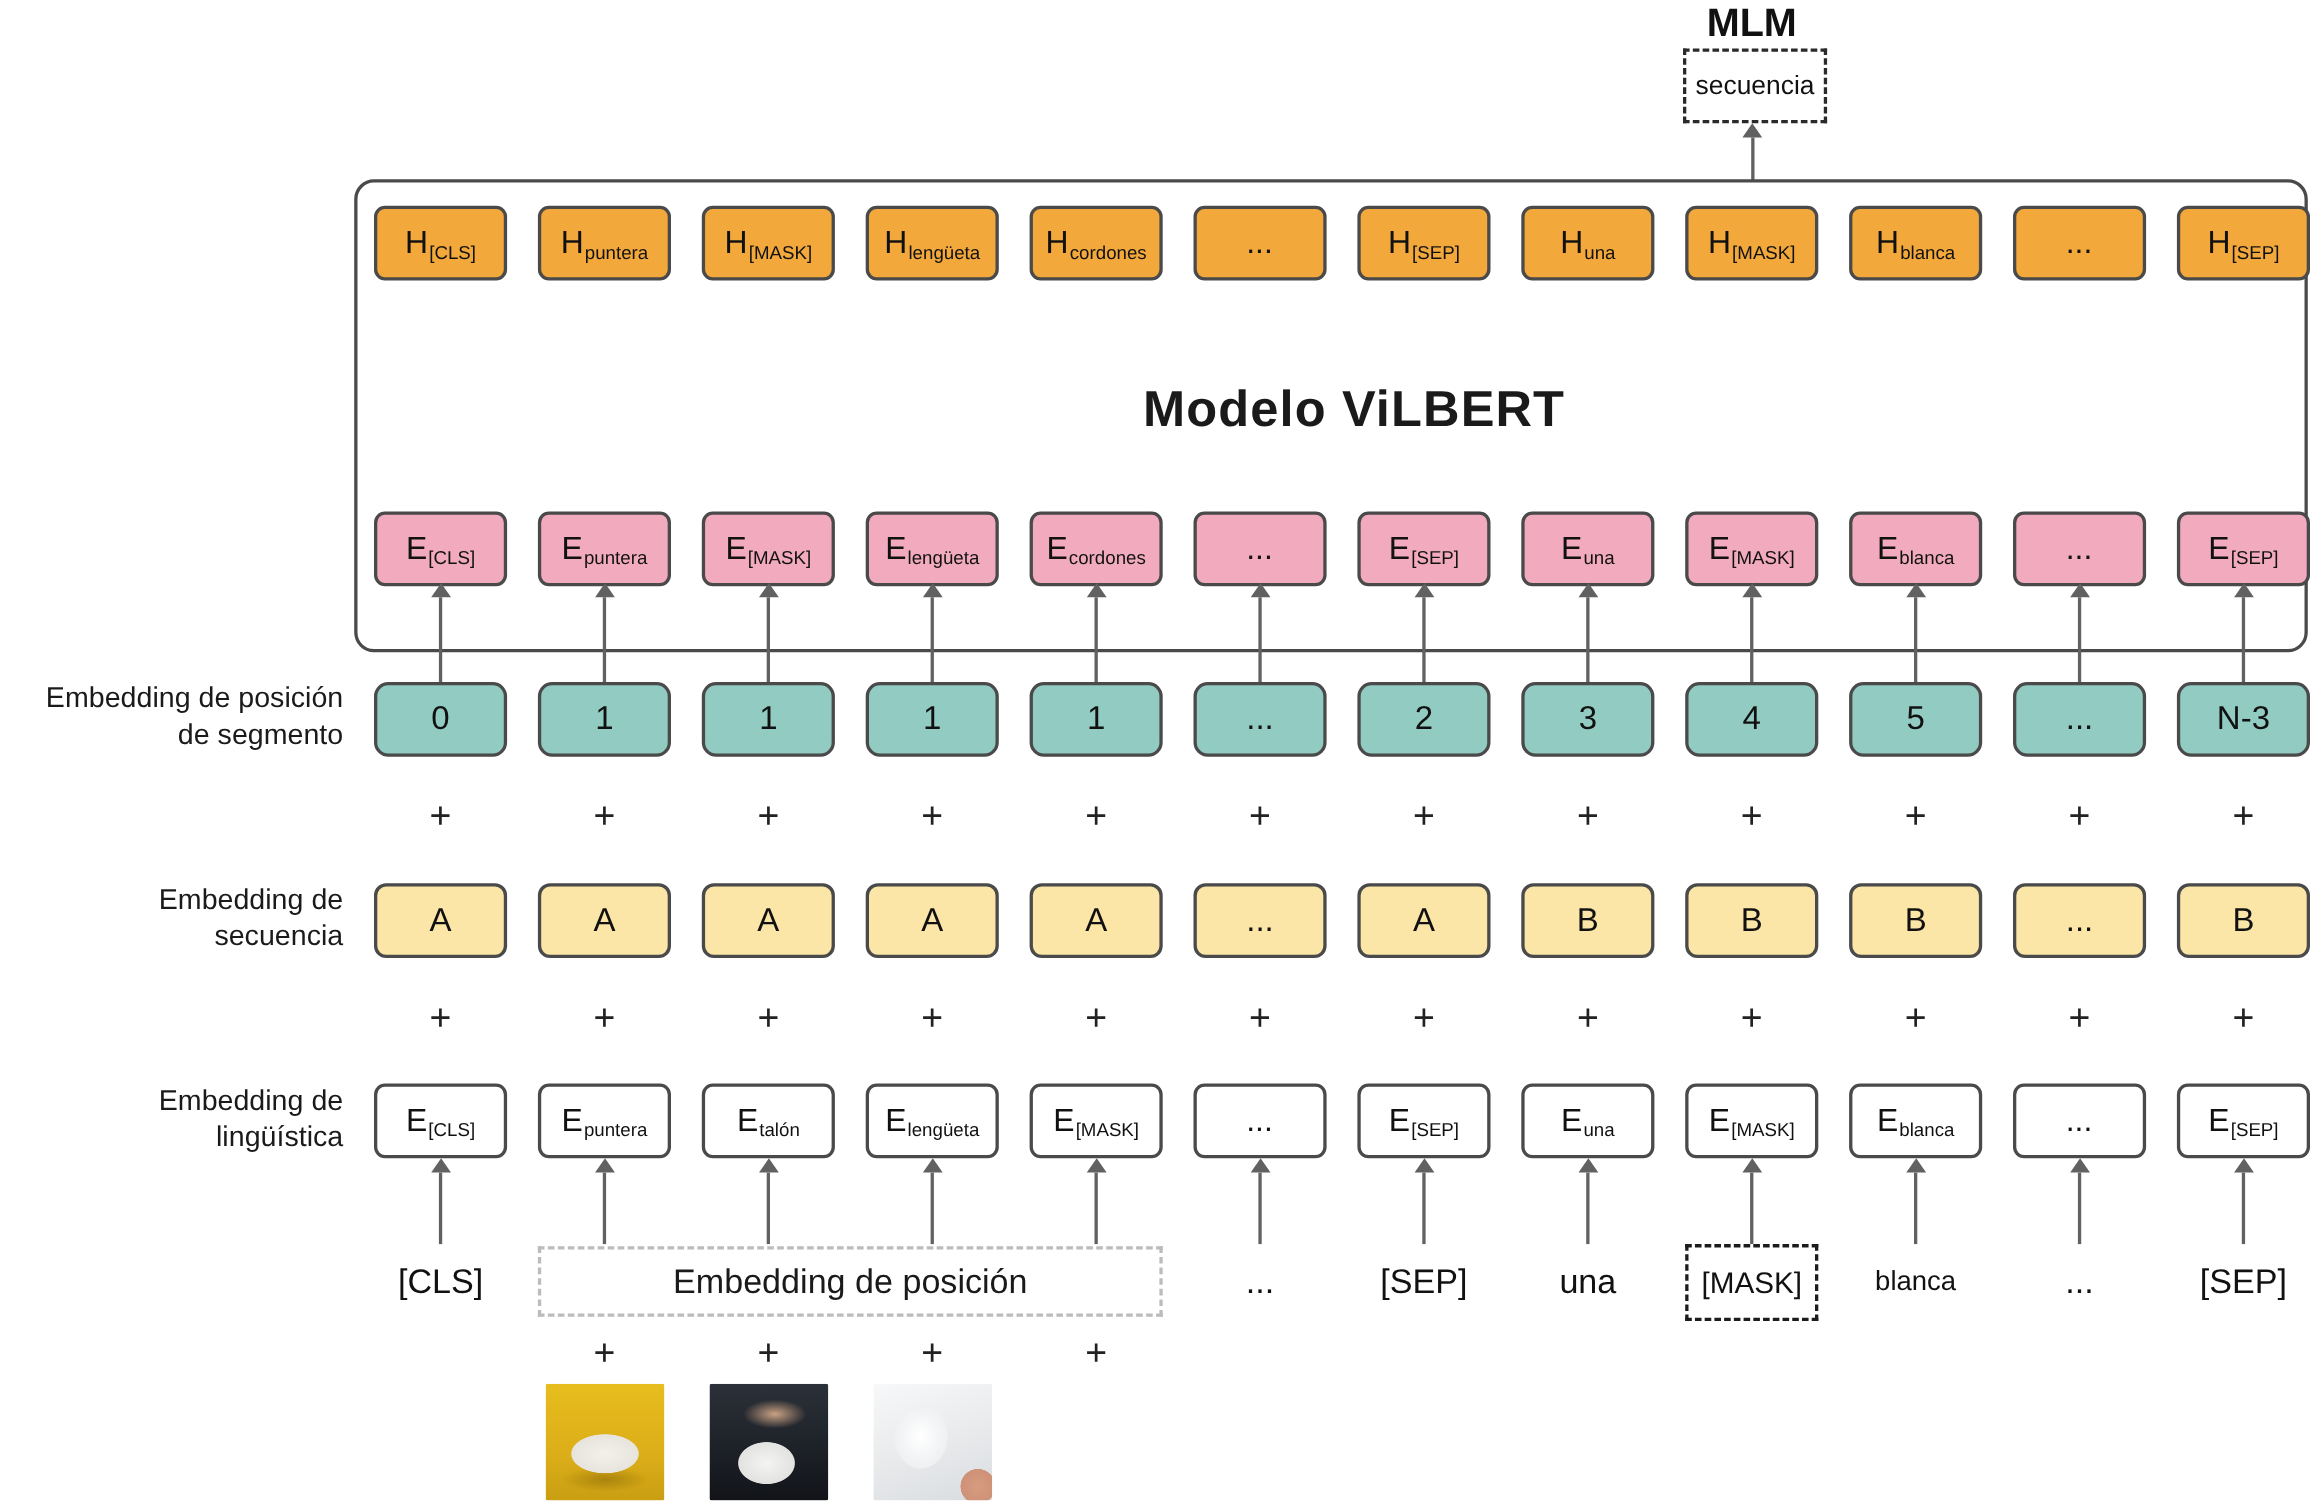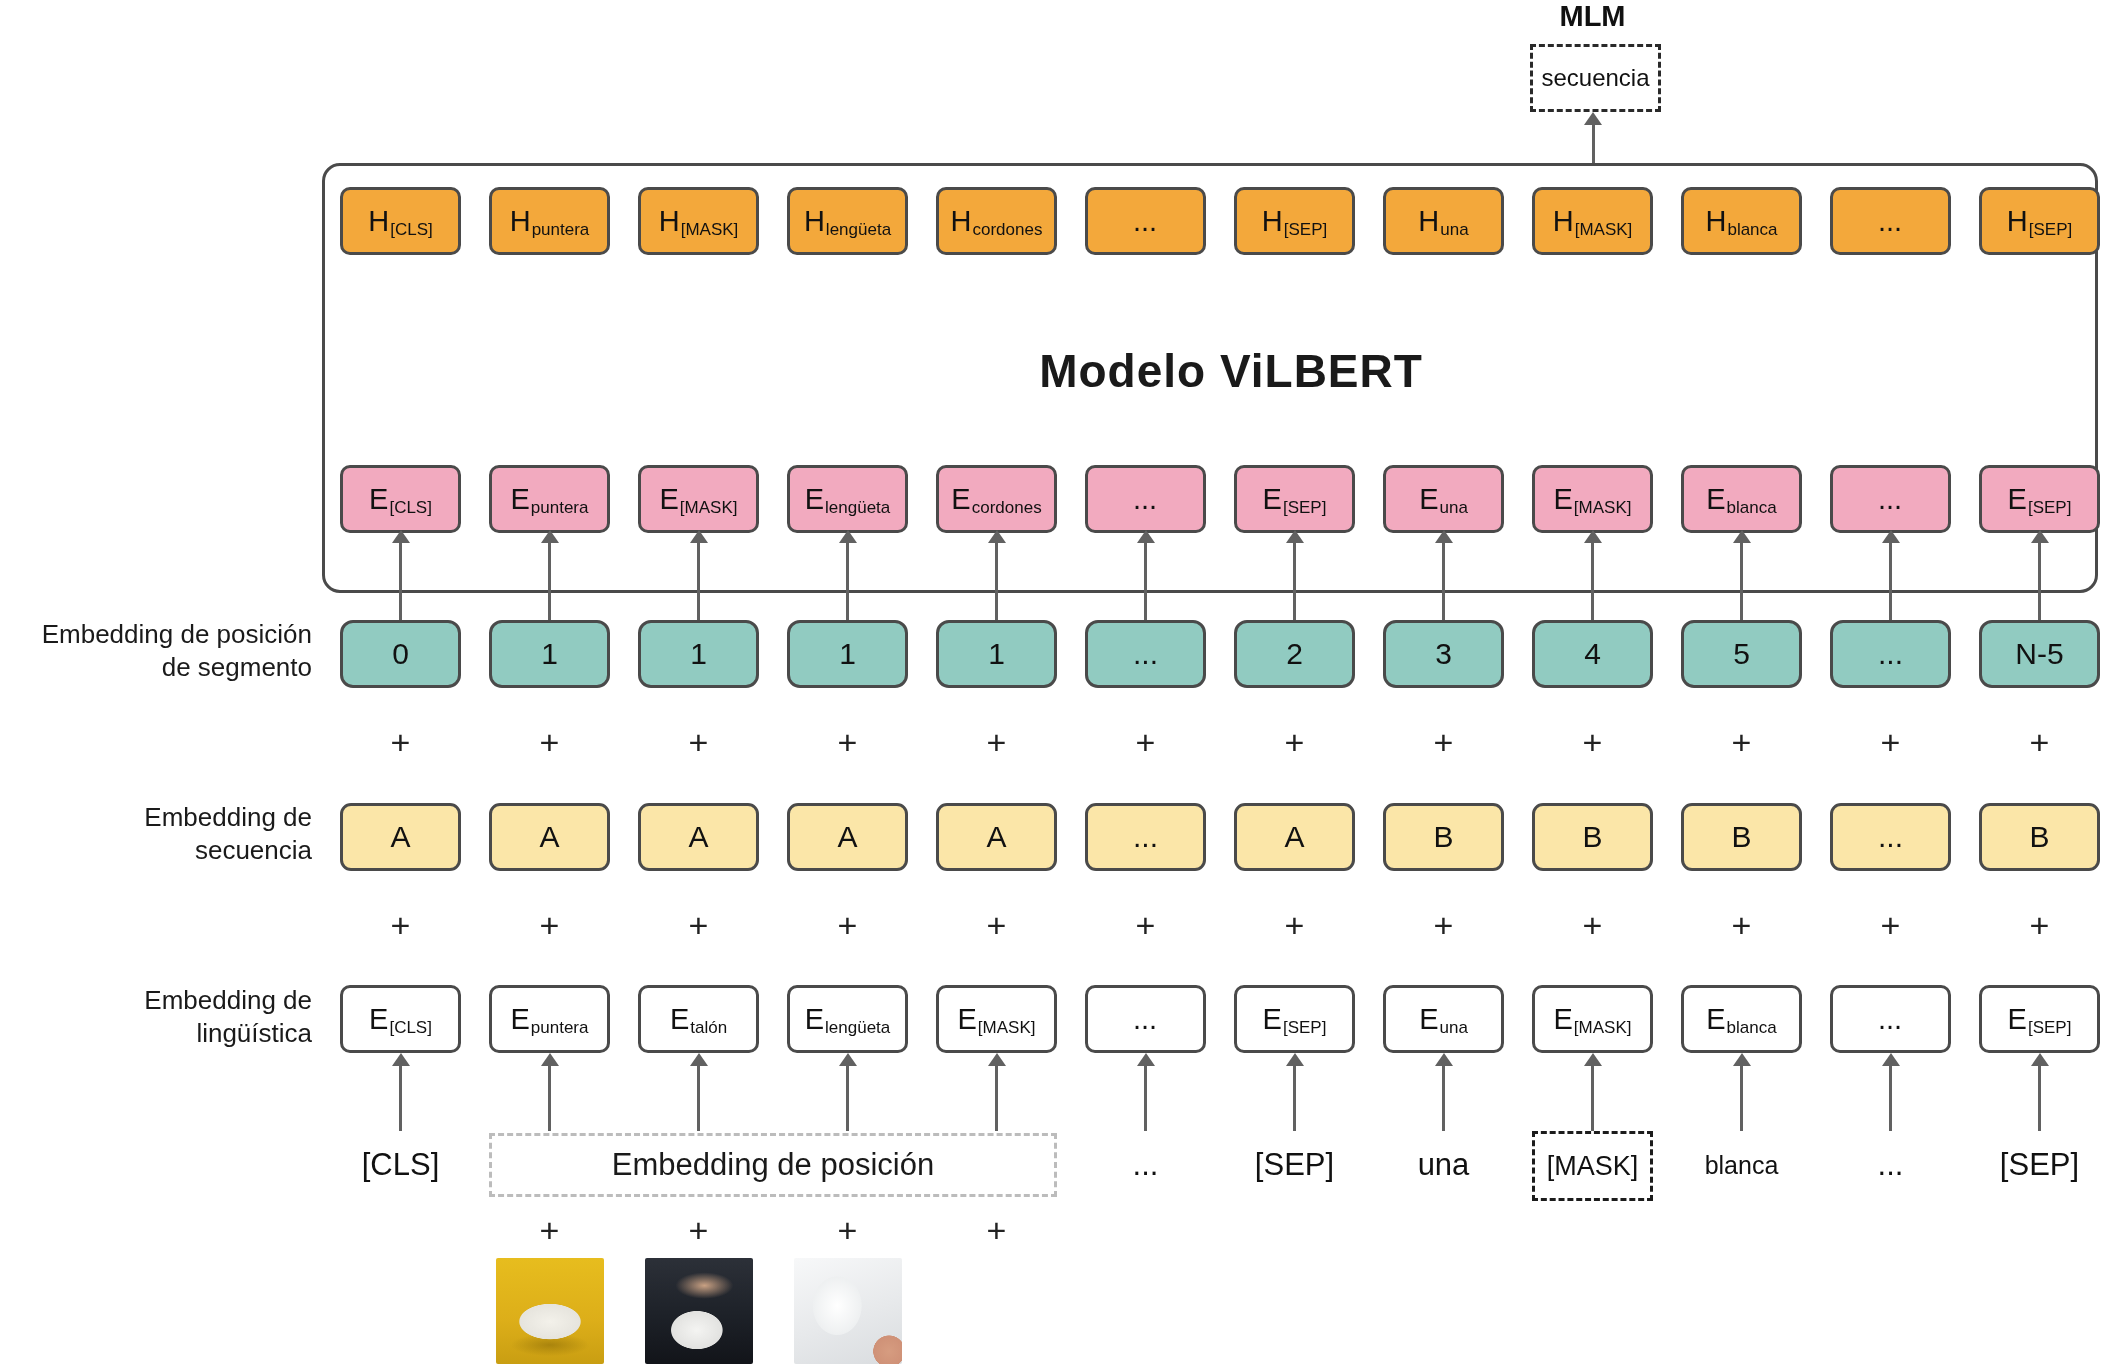--- a/index.html
+++ b/index.html
@@ -36,21 +36,21 @@
   .ling{background:#ffffff;}
 
   
   .model-box{position:absolute;left:322px;top:163px;width:1770px;height:424px;
              border:3px solid #4a4a4a;border-radius:18px;background:#fff;}
   .model-title{position:absolute;left:322px;top:344px;width:1770px;text-align:center;
                font-size:46px;font-weight:bold;color:#1a1a1a;letter-spacing:1px;padding-left:24px;}
 
   
   .mlm-label{position:absolute;left:1527px;top:0px;width:131px;text-align:center;
-             font-size:29px;font-weight:bold;color:#111;}
+             font-size:36px;font-weight:bold;color:#111;}
   .mlm-box{position:absolute;left:1530px;top:44px;width:125px;height:62px;
            border:3px dashed #2a2a2a;display:flex;align-items:center;justify-content:center;
            font-size:24px;background:#fff;}
   .mlm-arrow{position:absolute;left:1584px;top:112px;height:76px;}
 
   
   .arrow{width:18px;display:flex;flex-direction:column;align-items:center;justify-self:center;}
   .arrow .head{width:0;height:0;border-left:9px solid transparent;border-right:9px solid transparent;
                border-bottom:13px solid #616161;}
   .arrow .shaft{width:3px;flex:1;background:#616161;}
@@ -267,21 +267,21 @@
     <div class="box pos">1</div>
     <div class="box pos">1</div>
     <div class="box pos">1</div>
     <div class="box pos">1</div>
     <div class="box pos">...</div>
     <div class="box pos">2</div>
     <div class="box pos">3</div>
     <div class="box pos">4</div>
     <div class="box pos">5</div>
     <div class="box pos">...</div>
-    <div class="box pos">N-5</div>
+    <div class="box pos">N-3</div>
   </div>
 
   <div class="cols r-plus1">
     <div class="plus">+</div>
     <div class="plus">+</div>
     <div class="plus">+</div>
     <div class="plus">+</div>
     <div class="plus">+</div>
     <div class="plus">+</div>
     <div class="plus">+</div>

